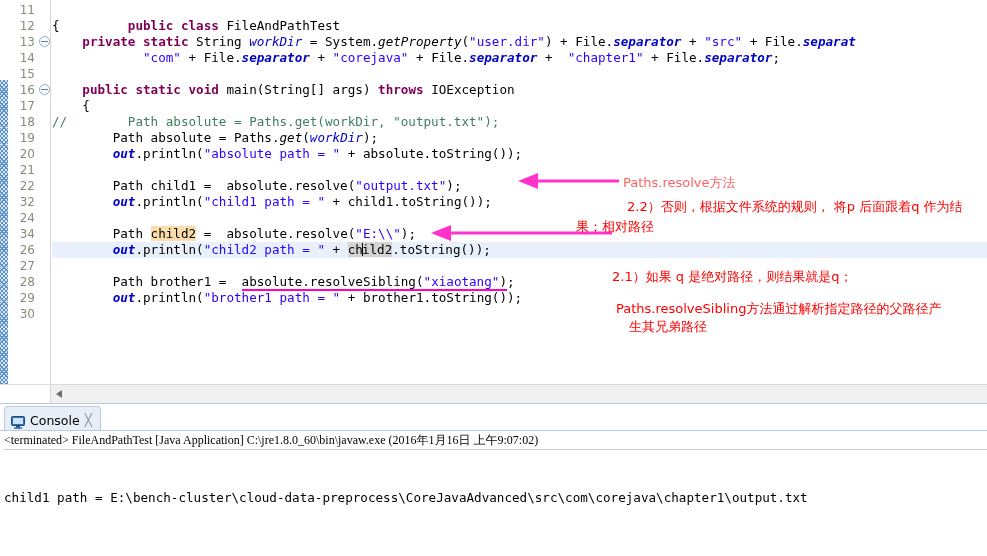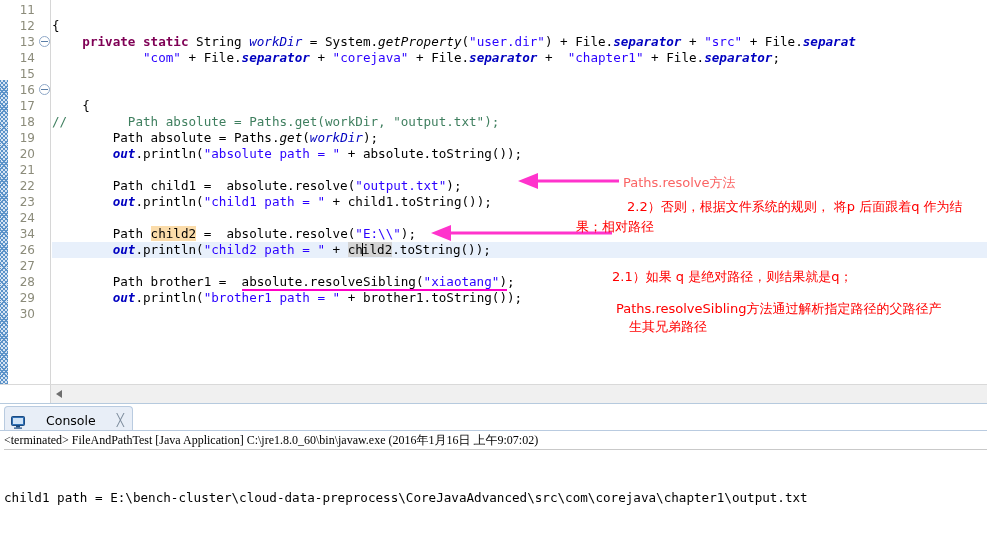--- a/index.html
+++ b/index.html
@@ -137,21 +137,21 @@
   .console-tabbar {
     position: absolute; left:0; top:0; width: 987px; height: 26px;
     background: #ffffff;
   }
   .console-tab {
     position: absolute; left: 4px; top: 2px; height: 24px;
     padding: 3px 8px 0 6px;
     background: #e8eef7;
     border: 1px solid #b9cbe0; border-bottom: none;
     border-radius: 4px 4px 0 0;
-    display: flex; align-items: center; gap: 21px;
+    display: flex; align-items: center; gap: 5px;
   }
   .console-tab .label {
     font-size: 12.5px; color: #000; font-family:"DejaVu Sans", sans-serif;
   }
   .mon-icon { width: 14px; height: 13px; position: relative; }
   .close-x {
     font-size: 12px; color: #7d8c9c; line-height: 1;
     font-family:"DejaVu Sans", sans-serif;
   }
   .console-sep {
@@ -191,48 +191,51 @@
         <div class="ln" style="top:34px">13</div>
         <div class="ln" style="top:50px">14</div>
         <div class="ln" style="top:66px">15</div>
         <div class="ln" style="top:82px">16</div>
         <div class="ln" style="top:98px">17</div>
         <div class="ln" style="top:114px">18</div>
         <div class="ln" style="top:130px">19</div>
         <div class="ln" style="top:146px">20</div>
         <div class="ln" style="top:162px">21</div>
         <div class="ln" style="top:178px">22</div>
-        <div class="ln" style="top:194px">23</div>
+        <div class="ln" style="top:194px">32</div>
         <div class="ln" style="top:210px">24</div>
         <div class="ln" style="top:226px">34</div>
         <div class="ln" style="top:242px">26</div>
         <div class="ln" style="top:258px">27</div>
         <div class="ln" style="top:274px">28</div>
         <div class="ln" style="top:290px">29</div>
         <div class="ln" style="top:306px">30</div>
       </div>
 
       <div class="fold-col">
         <div class="fold-mark" style="top:36px"></div>
         <div class="fold-mark" style="top:84px"></div>
       </div>
 
       <div class="code-col">
 
         <div class="hl-line" style="top:242px"></div>
 
+        <div class="cl" style="top:2px">
+          <span class="kw">public</span> <span class="kw">class</span> FileAndPathTest</div>
 
         <div class="cl" style="top:18px">{</div>
 
         <div class="cl" style="top:34px">    <span class="kw">private</span> <span class="kw">static</span> String <span class="fld">workDir</span> = System.<span class="smeth">getProperty</span>(<span class="str">"user.dir"</span>) + File.<span class="sep">separator</span> + <span class="str">"src"</span> + File.<span class="sep">separat</span></div>
 
         <div class="cl" style="top:50px">            <span class="str">"com"</span> + File.<span class="sep">separator</span> + <span class="str">"corejava"</span> + File.<span class="sep">separator</span> +  <span class="str">"chapter1"</span> + File.<span class="sep">separator</span>;</div>
 
         <div class="cl" style="top:66px"> </div>
 
+        <div class="cl" style="top:82px">    <span class="kw">public</span> <span class="kw">static</span> <span class="kw">void</span> main(String[] args) <span class="kw">throws</span> IOException</div>
 
         <div class="cl" style="top:98px">    {</div>
 
         <div class="cl cmt" style="top:114px">//        Path absolute = Paths.get(workDir, "output.txt");</div>
 
         <div class="cl" style="top:130px">        Path absolute = Paths.<span class="smeth">get</span>(<span class="fld">workDir</span>);</div>
 
         <div class="cl" style="top:146px">        <span class="sfld">out</span>.println(<span class="str">"absolute path = "</span> + absolute.toString());</div>
 
         <div class="cl" style="top:162px"> </div>

